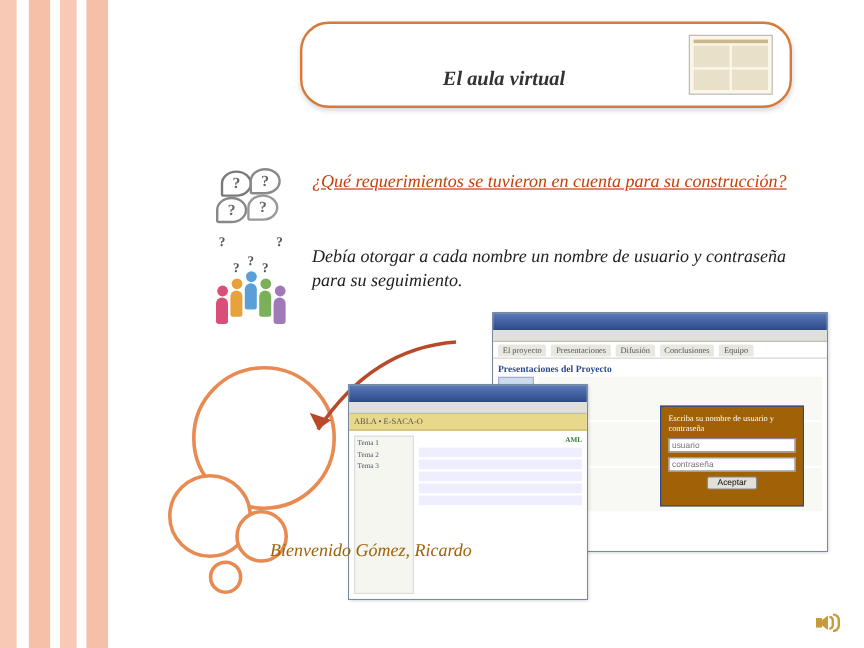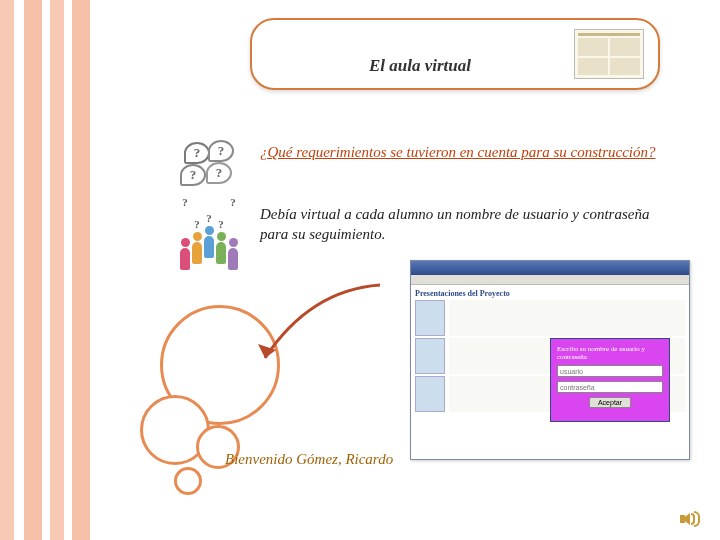--- a/index.html
+++ b/index.html
@@ -245,21 +245,21 @@
   .win-front {
     left: 0; top: 60px;
     width: 200px; height: 180px;
   }
   .win-front .content { flex-direction: row; }
 
   .login-box {
     position: absolute;
     left: 260px; top: 78px;
     width: 120px; height: 84px;
-    background: #d946ef;
+    background: #a16207;
     border: 1px solid #2e4a8a;
     padding: 6px;
     display: flex;
     flex-direction: column;
     gap: 4px;
     font-size: 7px;
     color: #fff;
   }
   .login-box .lbl { font-size: 7px; color: #fff; }
   .login-box input {
@@ -359,21 +359,21 @@
   <div class="bubble b1">?</div>
   <div class="bubble b2">?</div>
   <div class="bubble b3">?</div>
   <div class="bubble b4">?</div>
 </div>
 
 <div class="question-text">
   <u>¿Qué  requerimientos se tuvieron en cuenta para su construcción?</u>
 </div>
 
-<div class="answer-text">Debía virtual a cada alumno un nombre de usuario y contraseña para su seguimiento.</div>
+<div class="answer-text">Debía otorgar a cada nombre un nombre de usuario y contraseña para su seguimiento.</div>
 
 <div class="people-icon">
   <div class="person p1">
       <div class="q">?</div>
       <div class="head"></div>
       <div class="body"></div>
     </div>
   <div class="person p2">
       <div class="q">?</div>
       <div class="head"></div>
@@ -406,37 +406,64 @@
 <svg class="arrow-svg" viewBox="0 0 140 90">
   <path d="M 130 5 Q 60 10 15 78" stroke="#b84a2a" stroke-width="3" fill="none"></path>
   <path d="M 15 78 L 8 64 L 26 70 Z" fill="#b84a2a"></path>
 </svg>
 
 <div class="screens">
 
   <div class="win win-back">
     <div class="titlebar"></div>
     <div class="toolbar"></div>
+    <div class="tabs">
+      <span>El proyecto</span>
+      <span>Presentaciones</span>
+      <span>Difusión</span>
+      <span>Conclusiones</span>
+      <span>Equipo</span>
+    </div>
     <div class="content">
       <div style="font-weight:bold;font-size:8px;color:#2e4a8a;">Presentaciones del Proyecto</div>
       <div class="wb-row">
           <div class="wb-photo"></div>
           <div class="wb-text"></div>
         </div>
       <div class="wb-row">
           <div class="wb-photo"></div>
           <div class="wb-text"></div>
         </div>
       <div class="wb-row">
           <div class="wb-photo"></div>
           <div class="wb-text"></div>
         </div>
     </div>
   </div>
 
+  <div class="win win-front">
+    <div class="titlebar"></div>
+    <div class="toolbar"></div>
+    <div class="header-strip">ABLA • E-SACA-O</div>
+    <div class="content">
+      <div class="sidebar">
+        <div>Tema 1</div>
+        <div>Tema 2</div>
+        <div>Tema 3</div>
+      </div>
+      <div class="main">
+        <div style="text-align:right;color:#2e7a2e;font-weight:bold;">AML</div>
+        <div style="height:8px;background:#eef;margin:2px 0;"></div>
+        <div style="height:8px;background:#eef;margin:2px 0;"></div>
+        <div style="height:8px;background:#eef;margin:2px 0;"></div>
+        <div style="height:8px;background:#eef;margin:2px 0;"></div>
+        <div style="height:8px;background:#eef;margin:2px 0;"></div>
+      </div>
+    </div>
+  </div>
 
   <div class="login-box">
     <div class="lbl">Escriba su nombre de usuario y contraseña</div>
     <input type="text" placeholder="usuario" style="">
     <input type="password" placeholder="contraseña" style="">
     <button>Aceptar</button>
   </div>
 
 </div>
 

